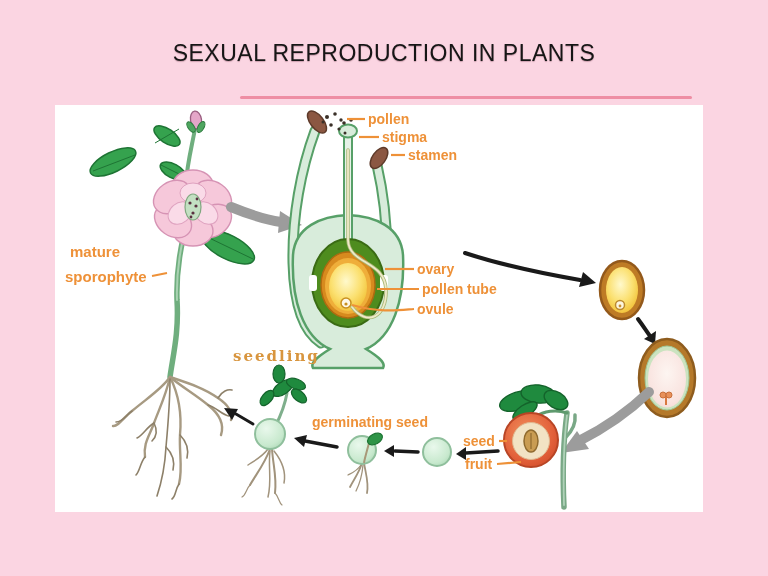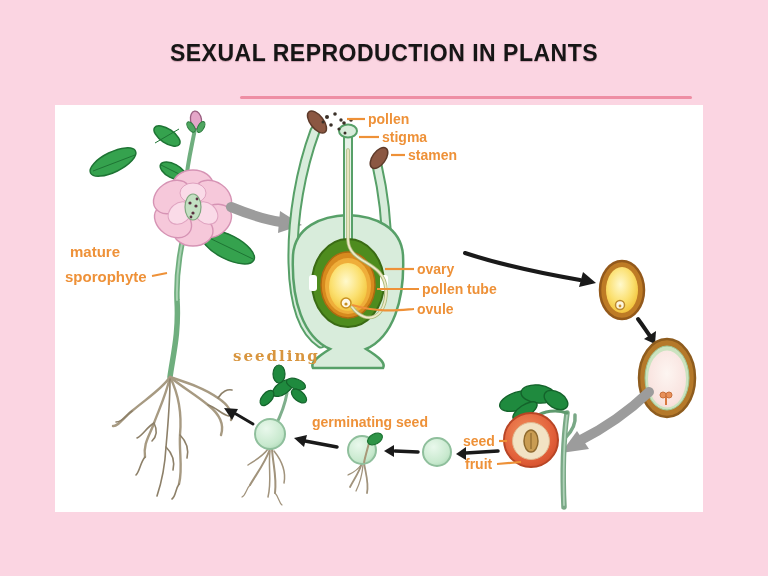--- a/index.html
+++ b/index.html
@@ -3,21 +3,21 @@
 <meta charset="utf-8">
 <style>
   html,body{margin:0;padding:0;}
   body{
     width:768px;height:576px;position:relative;overflow:hidden;
     background:#FBD5E2;
     font-family:"Liberation Sans", sans-serif;
   }
   .title{
     position:absolute;top:40px;left:0;width:768px;text-align:center;
-    font-size:23px;font-weight:bold;letter-spacing:.5px;color:#161616;
+    font-size:23px;font-weight:normal;letter-spacing:.5px;color:#161616;
     text-shadow:0 1px 1px rgba(120,60,80,.35);
   }
   .accent-line{
     position:absolute;left:240px;top:96px;width:452px;height:3px;
     background:#E9758F;opacity:.75;border-radius:2px;
   }
   .panel{
     position:absolute;left:55px;top:105px;width:648px;height:407px;
     background:#FFFFFF;
   }

